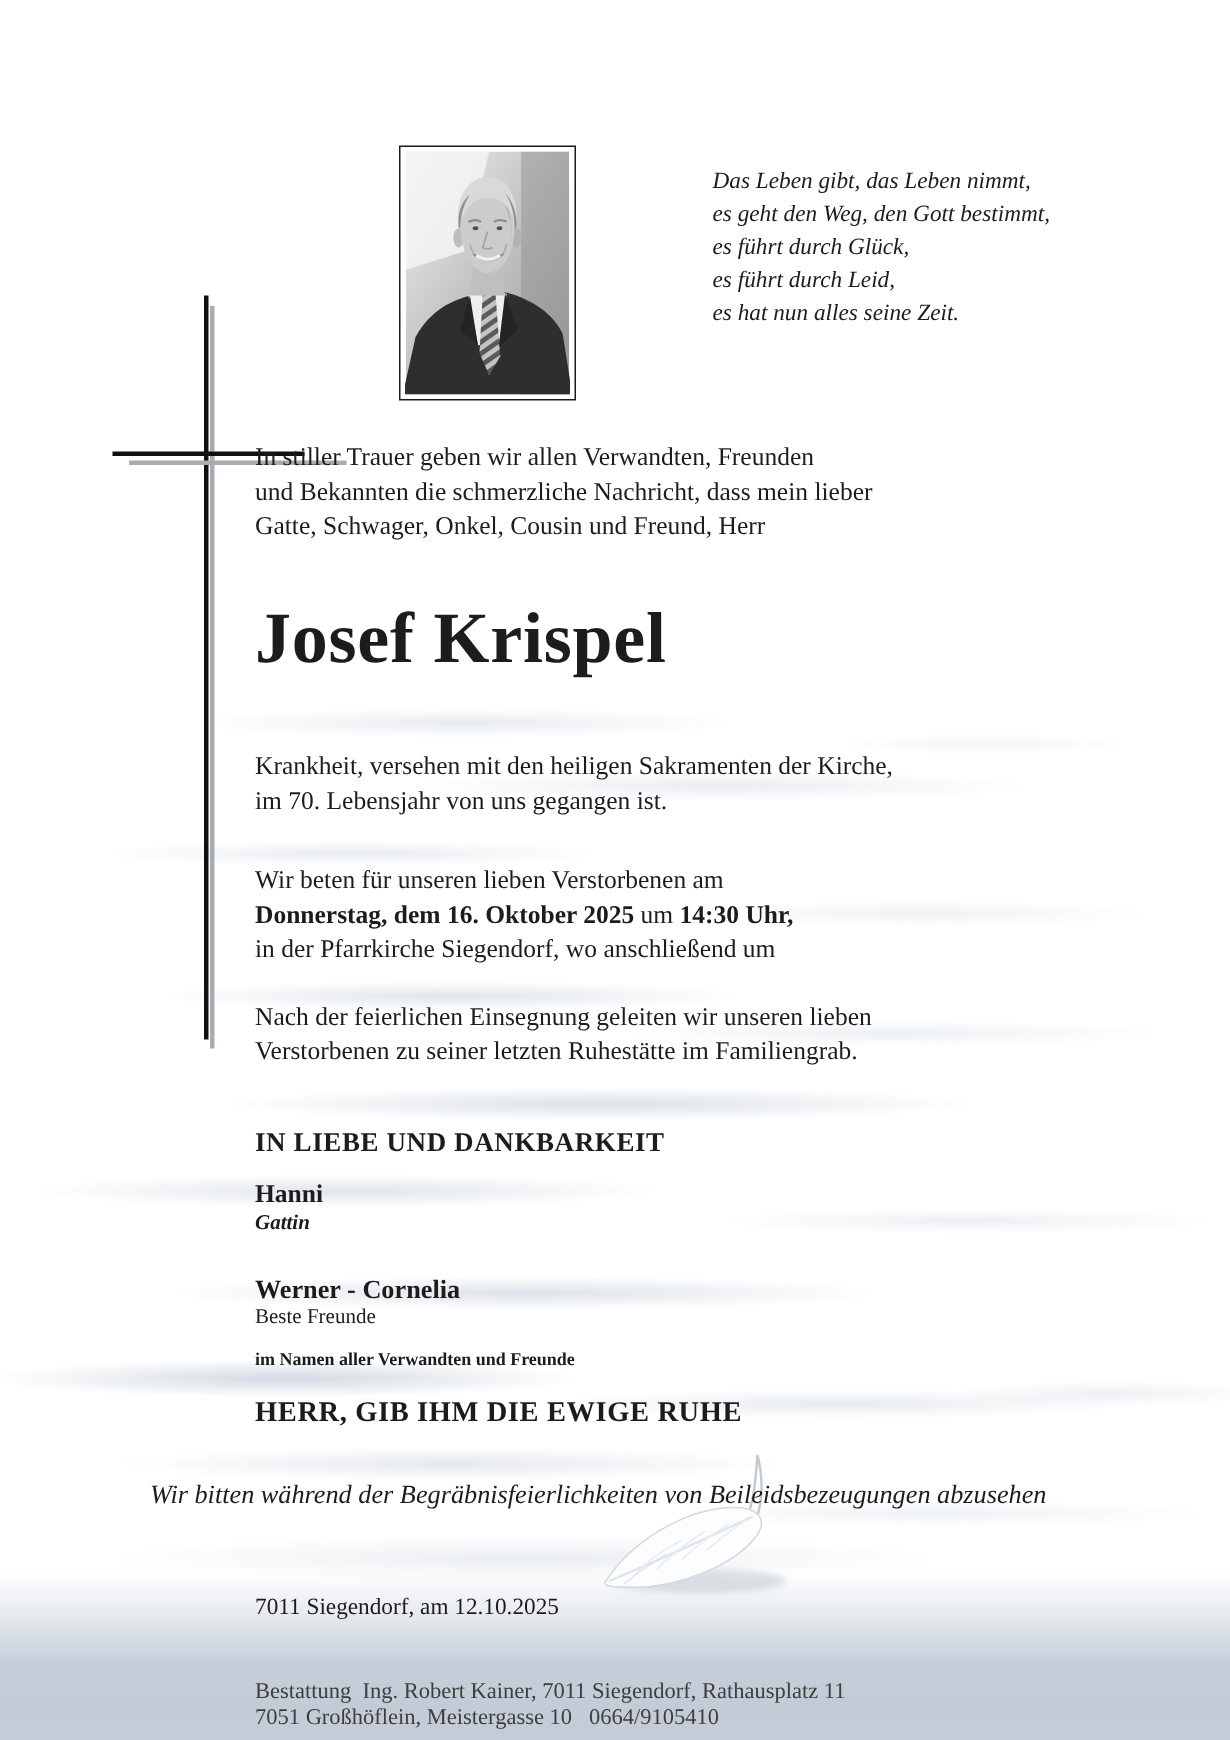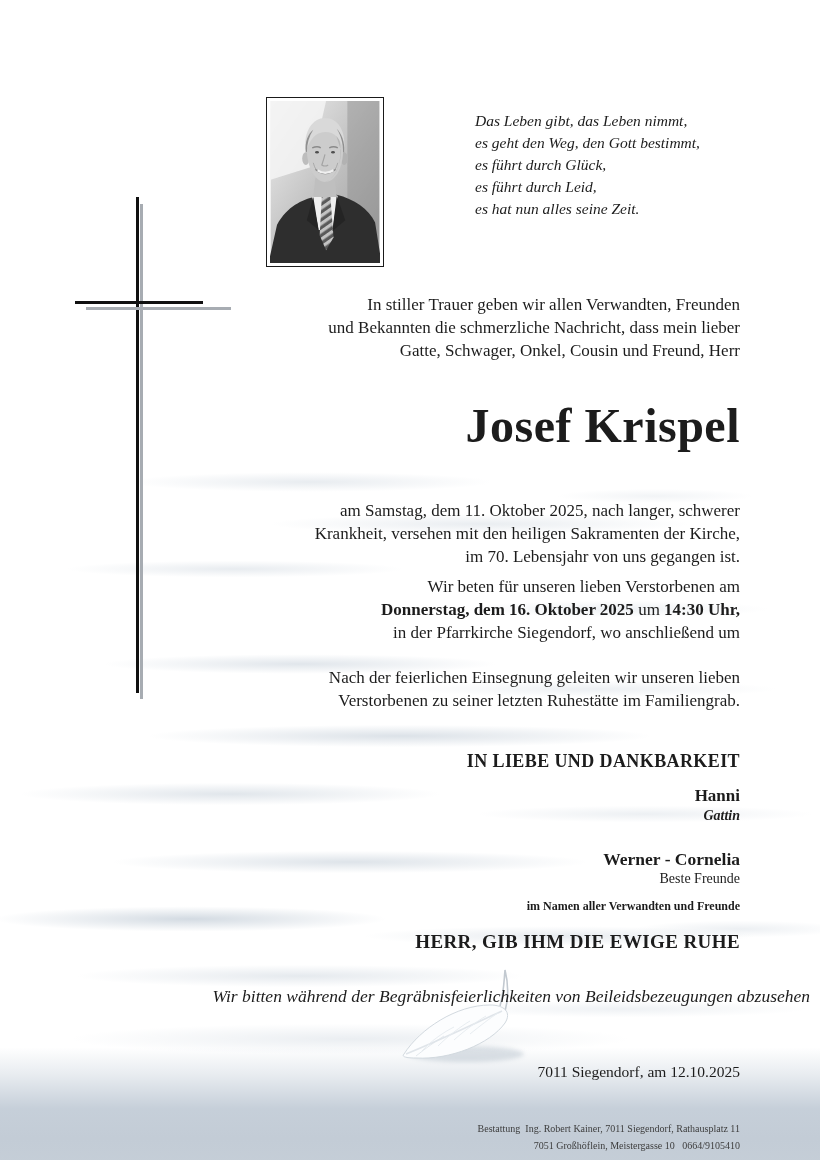--- a/index.html
+++ b/index.html
@@ -25,29 +25,29 @@
       radial-gradient(240px 12px at 645px 790px, rgba(162,178,194,0.20), rgba(162,178,194,0) 70%),
       radial-gradient(340px 16px at 350px 838px, rgba(162,178,194,0.36), rgba(162,178,194,0) 70%),
       radial-gradient(280px 18px at 190px 895px, rgba(150,168,186,0.42), rgba(150,168,186,0) 70%),
       radial-gradient(280px 14px at 560px 912px, rgba(162,178,194,0.26), rgba(162,178,194,0) 70%),
       radial-gradient(150px 12px at 740px 905px, rgba(162,178,194,0.20), rgba(162,178,194,0) 70%),
       radial-gradient(320px 16px at 300px 952px, rgba(162,178,194,0.28), rgba(162,178,194,0) 70%),
       radial-gradient(260px 12px at 625px 985px, rgba(162,178,194,0.18), rgba(162,178,194,0) 70%),
       radial-gradient(400px 22px at 350px 1015px, rgba(162,178,194,0.22), rgba(162,178,194,0) 70%);
     margin-top: 24px;
   }
-  .center-col{position:absolute;left:170px;width:570px;text-align:right;z-index:3;}
+  .center-col{position:absolute;left:170px;width:570px;text-align:left;z-index:3;}
   .t17{font-size:17px;line-height:23px;}
   .line{white-space:pre-wrap;}
   .poem{position:absolute;left:475px;top:86px;font-style:italic;font-size:15.5px;line-height:22px;z-index:3;}
   .name{font-size:48px;font-weight:bold;line-height:56px;letter-spacing:0.5px;}
   .heading-bold{font-size:18px;font-weight:bold;letter-spacing:0.4px;}
   .small-rel{font-size:14px;line-height:17px;}
   .note-italic{font-size:17.5px;font-style:italic;}
-  .footer{font-size:10px;line-height:17px;color:#3d3d3d;}
+  .footer{font-size:15px;line-height:17px;color:#3d3d3d;}
   
   .cross{position:absolute;left:0;top:0;z-index:2;}
   .cross .v-black{position:absolute;left:136px;top:173px;width:3px;height:496px;background:#101010;}
   .cross .v-gray{position:absolute;left:140px;top:180px;width:2.5px;height:495px;background:#a7acb2;}
   .cross .h-black{position:absolute;left:75px;top:277px;width:128px;height:3px;background:#101010;}
   .cross .h-gray{position:absolute;left:86px;top:283px;width:145px;height:2.5px;background:#a7acb2;}
   
   .photo{position:absolute;left:266px;top:73px;width:110px;height:162px;background:#ffffff;
          border:1.5px solid #1a1a1a;padding:3px;box-sizing:content-box;z-index:3;}
   .photo svg{display:block;width:110px;height:162px;}
@@ -127,21 +127,20 @@
 
   <div class="center-col t17" style="top:269px;">
     <div class="line">In stiller Trauer geben wir allen Verwandten, Freunden</div>
     <div class="line">und Bekannten die schmerzliche Nachricht, dass mein lieber</div>
     <div class="line">Gatte, Schwager, Onkel, Cousin und Freund, Herr</div>
   </div>
 
   <div class="center-col name" style="top:374px;">Josef Krispel</div>
 
   <div class="center-col t17" style="top:475px;">
-    <div class="line">am Samstag, dem 11. Oktober 2025, nach langer, schwerer</div>
     <div class="line">Krankheit, versehen mit den heiligen Sakramenten der Kirche,</div>
     <div class="line">im 70. Lebensjahr von uns gegangen ist.</div>
   </div>
 
   <div class="center-col t17" style="top:551px;">
     <div class="line">Wir beten für unseren lieben Verstorbenen am</div>
     <div class="line"><b>Donnerstag, dem 16. Oktober 2025</b><span> um </span><b>14:30 Uhr,</b></div>
     <div class="line">in der Pfarrkirche Siegendorf, wo anschließend um</div>
   </div>
 

